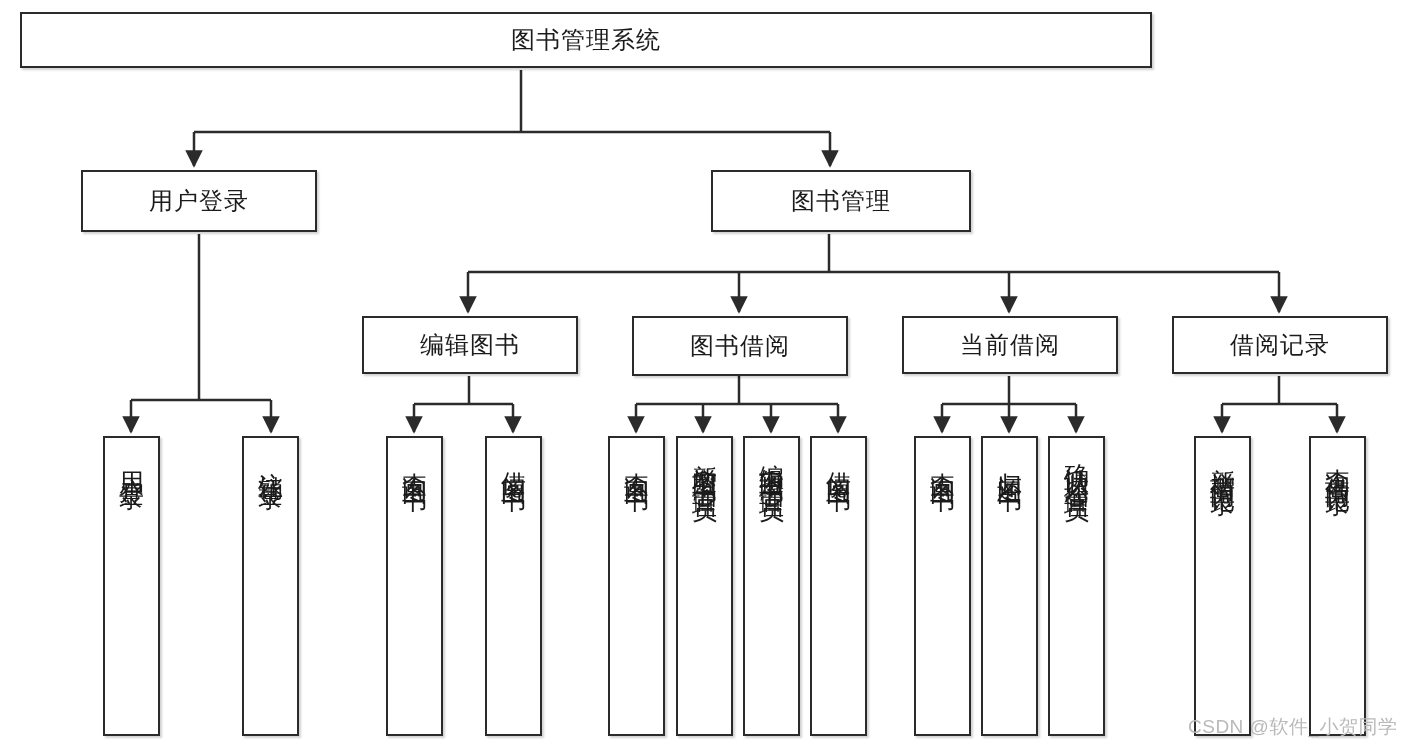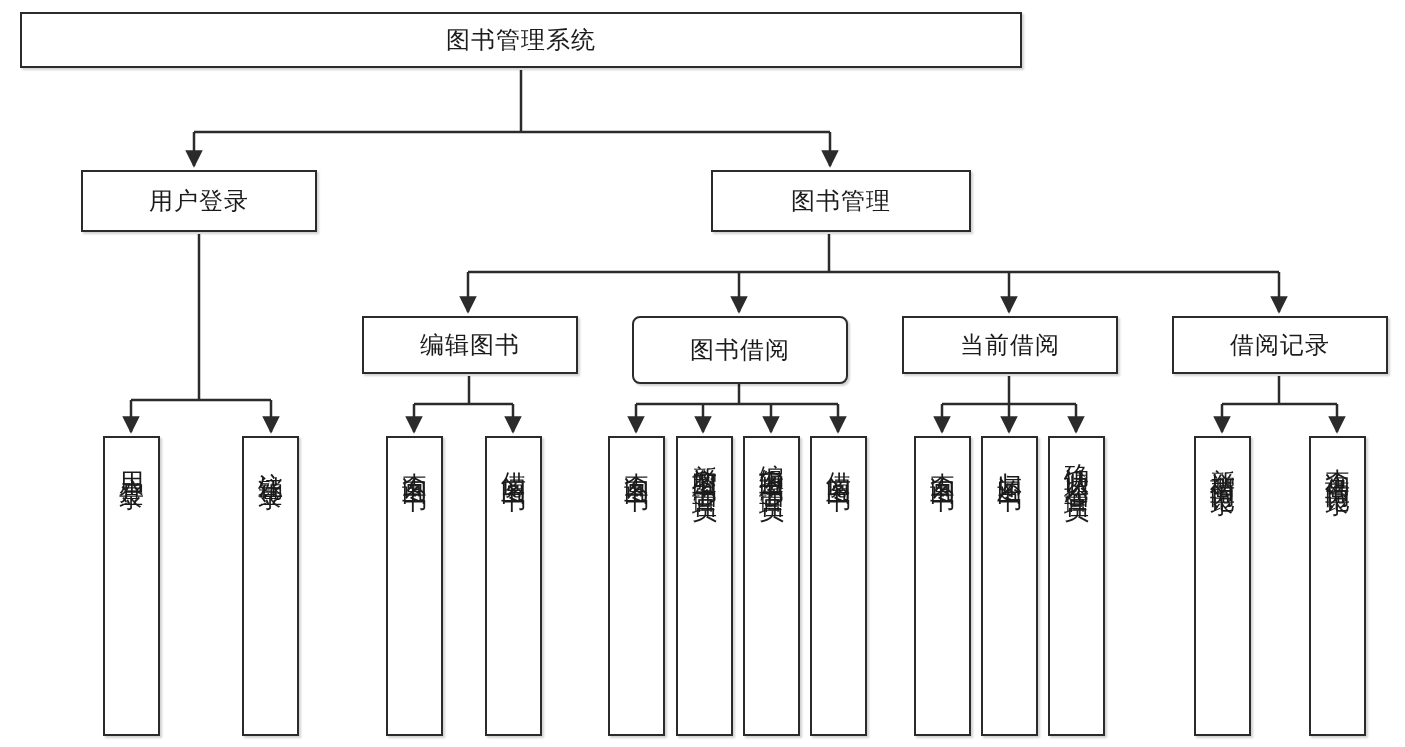--- a/index.html
+++ b/index.html
@@ -114,35 +114,35 @@
       <path d="M 1009 404 L 1009 432" marker-end="url(#arrow)"></path>
       <path d="M 1076 404 L 1076 432" marker-end="url(#arrow)"></path>
 
       <path d="M 1279 376 L 1279 404"></path>
       <path d="M 1222 404 L 1337 404"></path>
       <path d="M 1222 404 L 1222 432" marker-end="url(#arrow)"></path>
       <path d="M 1337 404 L 1337 432" marker-end="url(#arrow)"></path>
     </g>
   </svg>
 
-  <div class="node horiz" style="left:20px; top:12px; width:1002px; height:56px;">
+  <div class="node horiz" style="left:20px; top:12px; width:1132px; height:56px;">
     <span class="label">图书管理系统</span>
   </div>
 
   <div class="node horiz" style="left:81px; top:170px; width:236px; height:62px;">
     <span class="label">用户登录</span>
   </div>
   <div class="node horiz" style="left:711px; top:170px; width:260px; height:62px;">
     <span class="label">图书管理</span>
   </div>
 
   <div class="node horiz" style="left:362px; top:316px; width:216px; height:58px;">
     <span class="label">编辑图书</span>
   </div>
-  <div class="node horiz" style="left:632px; top:316px; width:216px; height:68px;border-radius:8px;">
+  <div class="node horiz" style="left:632px; top:316px; width:216px; height:60px;">
     <span class="label">图书借阅</span>
   </div>
   <div class="node horiz" style="left:902px; top:316px; width:216px; height:58px;align-items:center;">
     <span class="label">当前借阅</span>
   </div>
   <div class="node horiz" style="left:1172px; top:316px; width:216px; height:58px;">
     <span class="label">借阅记录</span>
   </div>
 
   <div class="node vert" style="left:103px; top:436px; width:57px; height:300px;">
@@ -182,14 +182,15 @@
     <span class="label">确认归还（管理员）</span>
   </div>
 
   <div class="node vert" style="left:1194px; top:436px; width:57px; height:300px; padding-top:10px;">
     <span class="label">新增借阅记录</span>
   </div>
   <div class="node vert" style="left:1309px; top:436px; width:57px; height:300px; padding-top:10px;">
     <span class="label">查询借阅记录</span>
   </div>
 
+  <div class="watermark" style="left:1188px; top:714px;">CSDN @软件_小贺同学</div>
 
 </div>
 
 </body></html>

